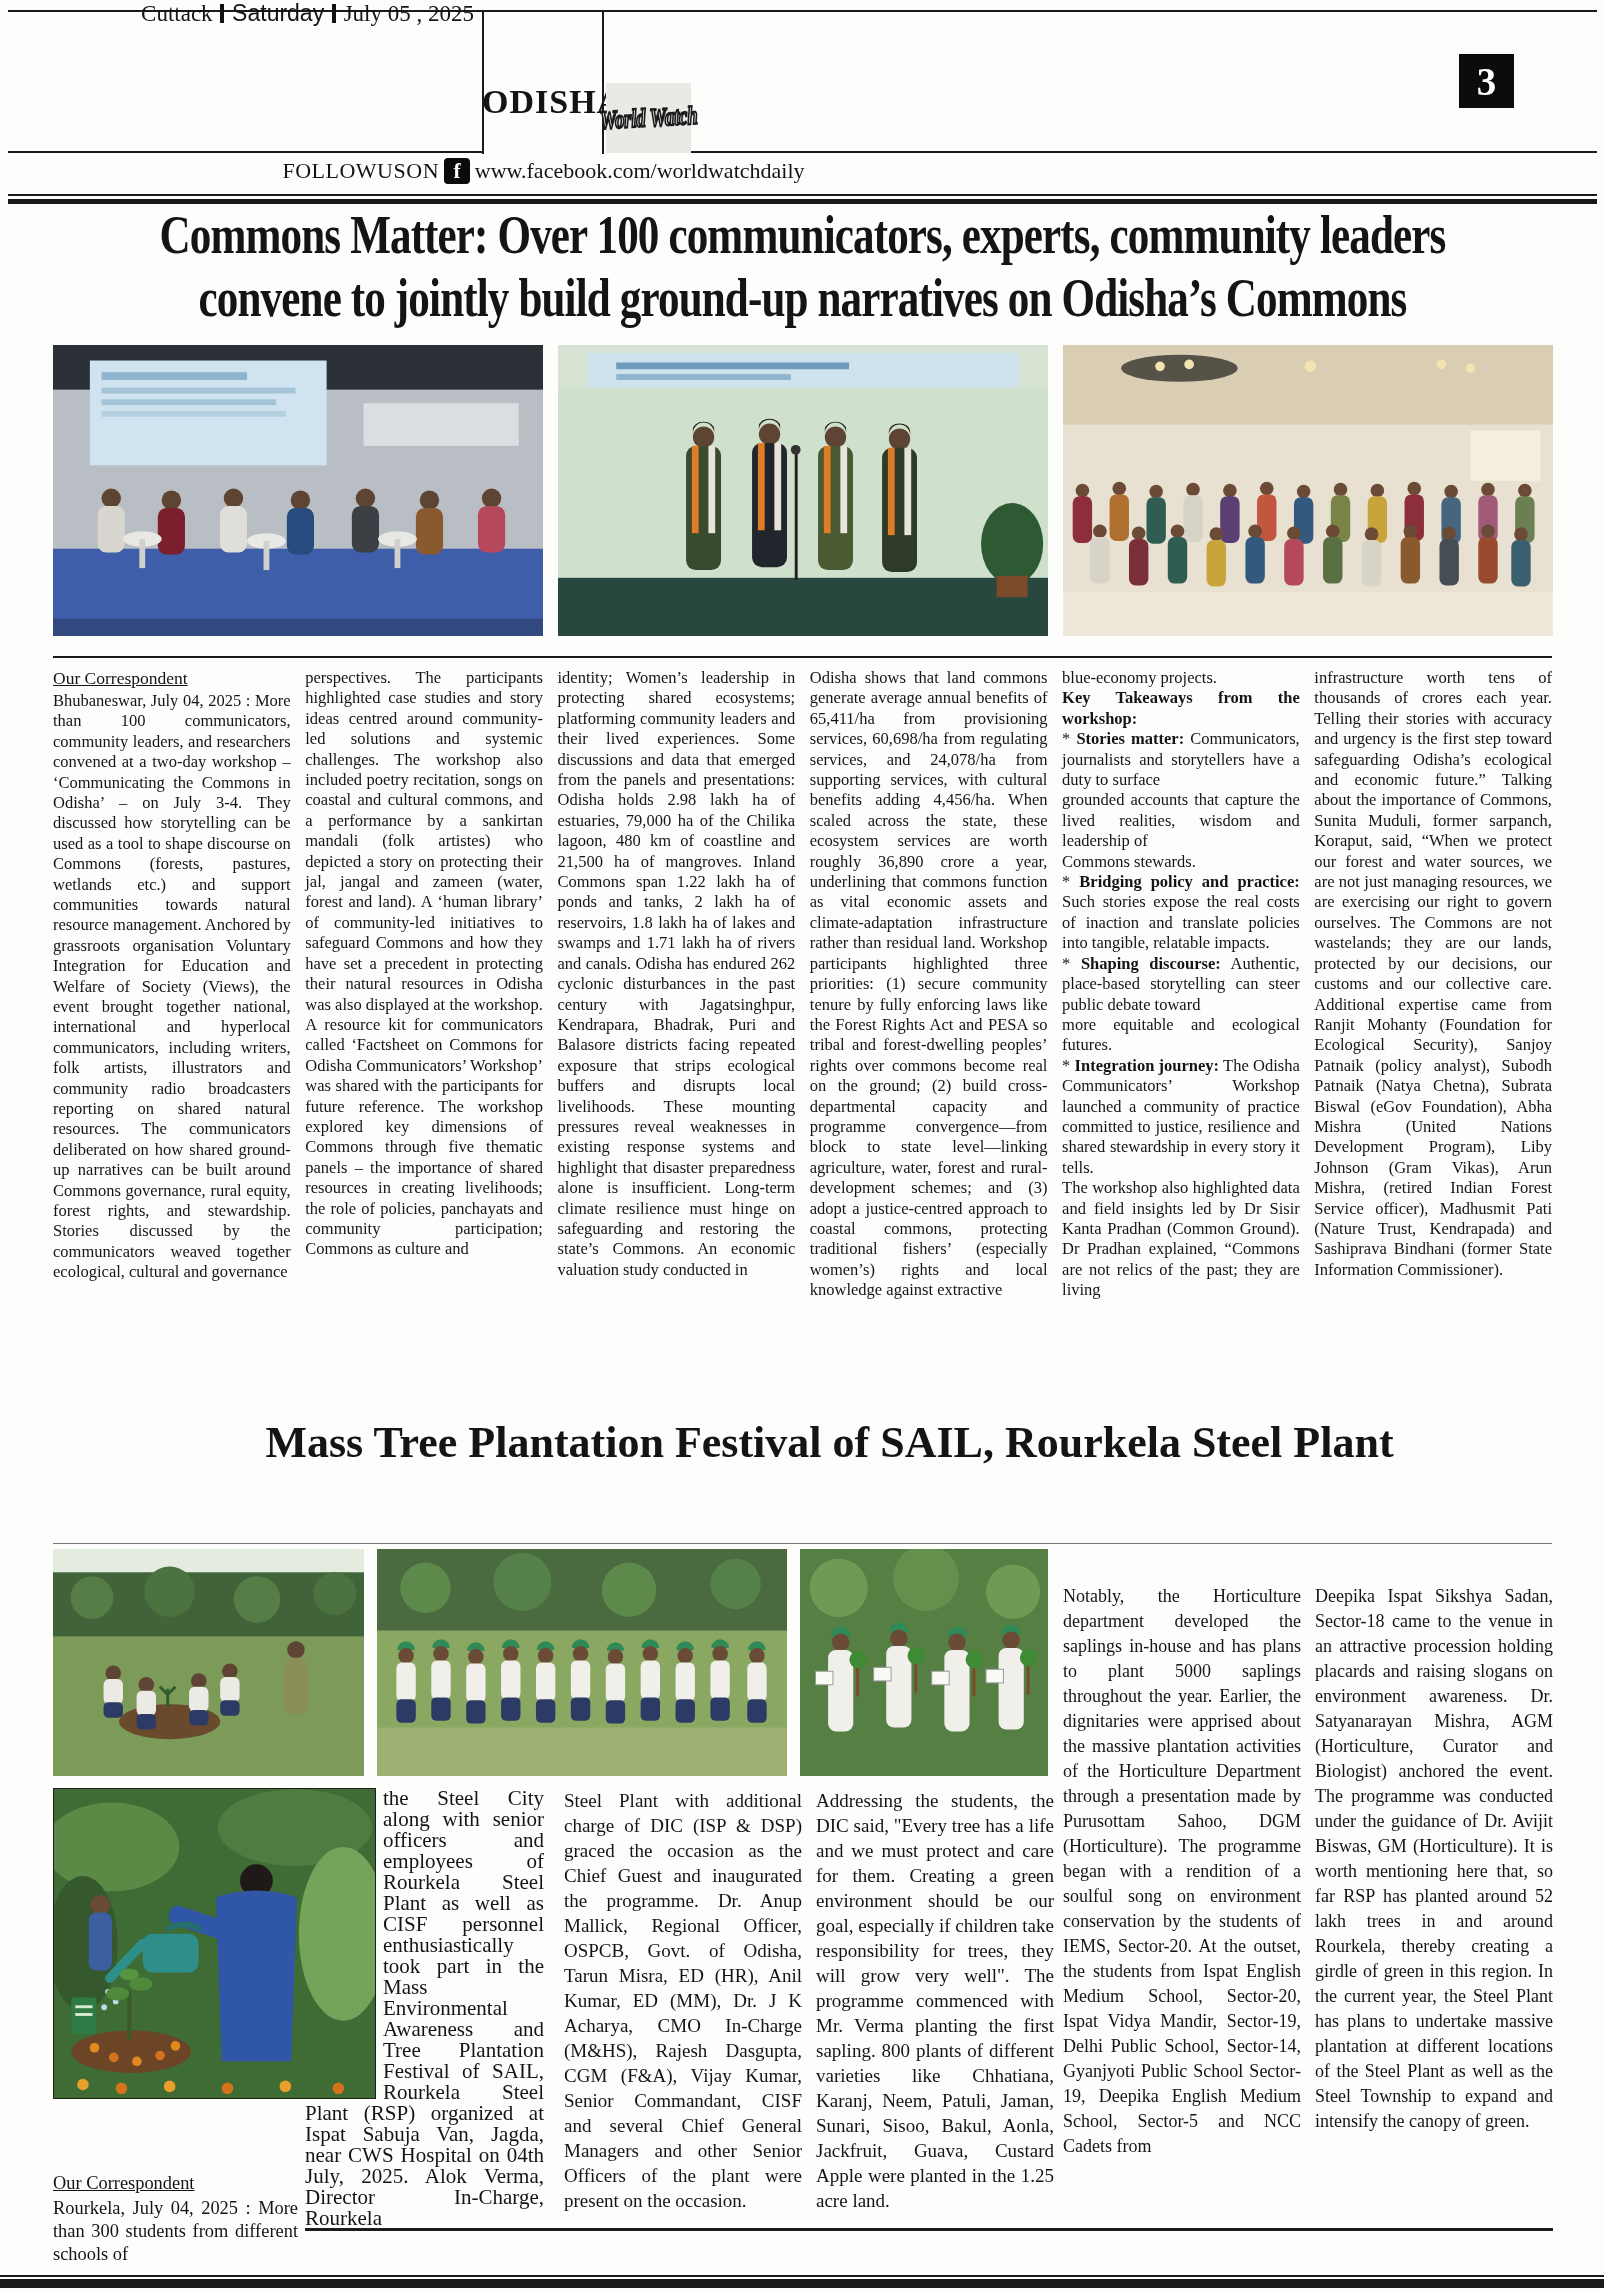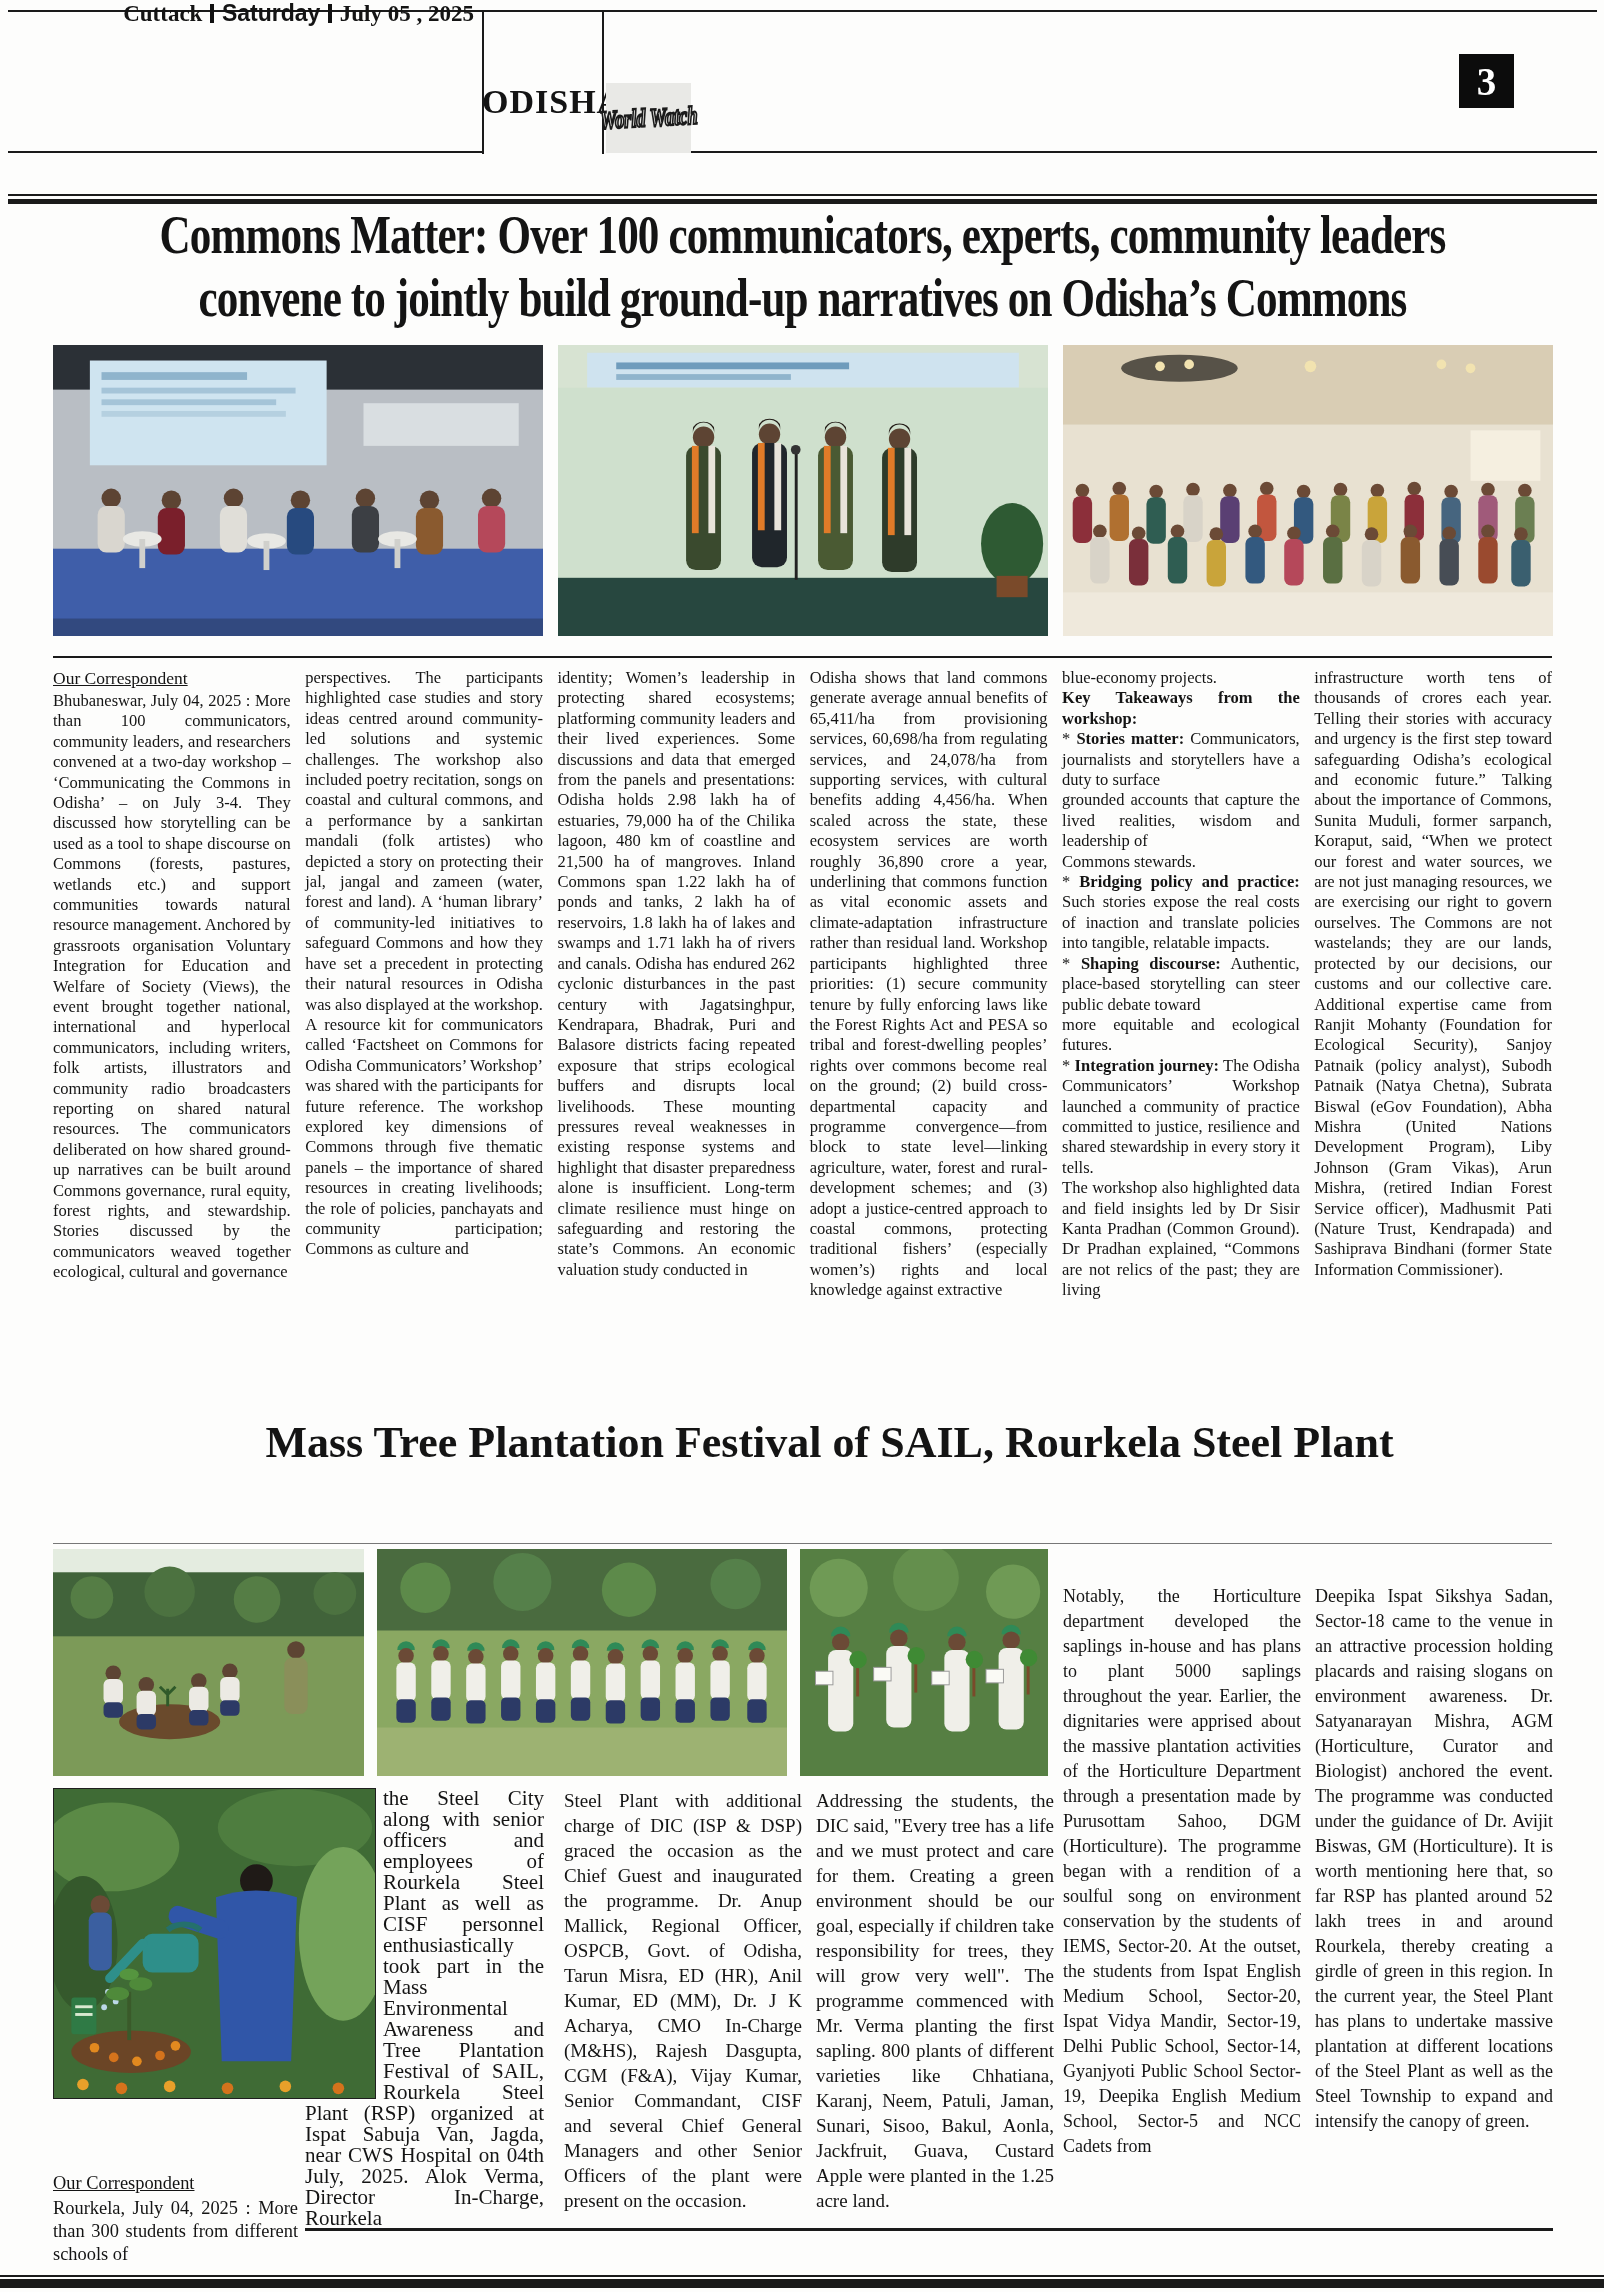--- a/index.html
+++ b/index.html
@@ -2,21 +2,21 @@
 <html><head>
 <meta charset="utf-8">
 <style>
   html,body{margin:0;padding:0;background:#888;}
   .page{position:relative;width:1605px;height:2293px;background:#fdfdfc;margin:0 auto;
         font-family:"Liberation Serif",serif;color:#141414;overflow:hidden;}
   .abs{position:absolute;}
   .rule{background:#1a1a1a;}
 
   
-  .dateline{left:0;top:120;width:474px;text-align:right;padding-right:11.6px;font-size:23px;font-weight:bold;}
+  .dateline{left:0;top:120;width:474px;text-align:right;padding-right:11.6px;font-size:23px;font-weight:normal;}
   .dateline .bar{display:inline-block;width:3.9px;height:19.4px;background:#111;margin:0 7.8px;vertical-align:-1.9px;}
   .dateline .day{font-family:"Liberation Sans",sans-serif;}
   .section-name{left:482px;top:83px;width:120px;text-align:center;font-size:34px;font-weight:bold;letter-spacing:1px;}
   .masthead-box{left:606px;top:83px;width:85px;height:70px;background:#e9e9e6;display:flex;align-items:center;justify-content:center;}
   .masthead-text{font-size:18.4px;font-weight:bold;font-style:italic;color:#f2f2ee;-webkit-text-stroke:1.6px #1b1b1b;transform:rotate(-3deg) scaleY(1.4);white-space:nowrap;}
   .pagenum-box{left:1459px;top:54px;width:55px;height:54px;background:#0c0c0c;color:#fff;display:flex;align-items:center;justify-content:center;font-size:39px;font-weight:bold;}
   .followline{left:233px;top:158px;width:621px;display:flex;align-items:center;justify-content:center;font-size:22px;}
   .follow-label{letter-spacing:0.5px;}
   .fb-icon{display:inline-flex;width:26px;height:26px;background:#0b0b0b;color:#fff;border-radius:3.9px;align-items:center;justify-content:center;font-size:21.3px;font-weight:bold;margin:0 4.9px;font-family:"Liberation Serif",serif;}
   .follow-url{}
@@ -63,20 +63,25 @@
     <span class="masthead-text">World Watch</span>
   </div>
 
   <div class="abs pagenum-box">
     <span>3</span>
   </div>
 
   <div class="abs rule" style="left:7.8px;top:151px;width:475px;height:1.9px;"></div>
   <div class="abs rule" style="left:691px;top:151px;width:906px;height:1.9px;"></div>
 
+  <div class="abs followline">
+    <span class="follow-label">FOLLOWUSON</span>
+    <span class="fb-icon">f</span>
+    <span class="follow-url">www.facebook.com/worldwatchdaily</span>
+  </div>
 
   <div class="abs rule" style="left:7.8px;top:194px;width:1589px;height:1.9px;"></div>
   <div class="abs rule" style="left:7.8px;top:199px;width:1589px;height:4.9px;"></div>
 
   <div class="abs headline1">
     <div>Commons Matter: Over 100 communicators, experts, community leaders</div>
     <div>convene to jointly build ground-up narratives on Odisha’s Commons</div>
   </div>
 
   <div class="abs photo" style="left:53px;top:345px;width:490px;height:291px;">

